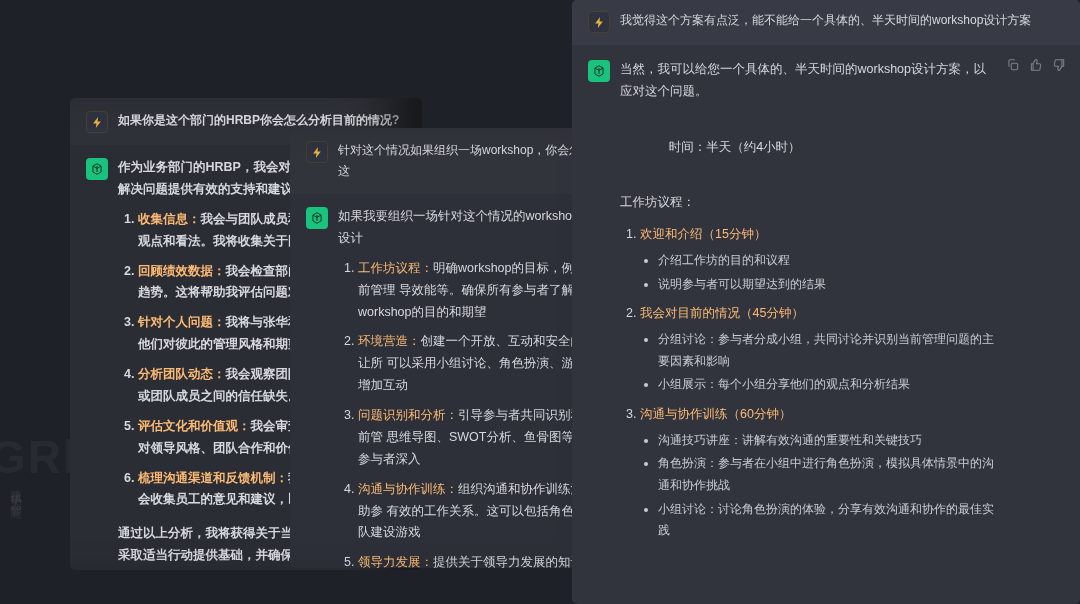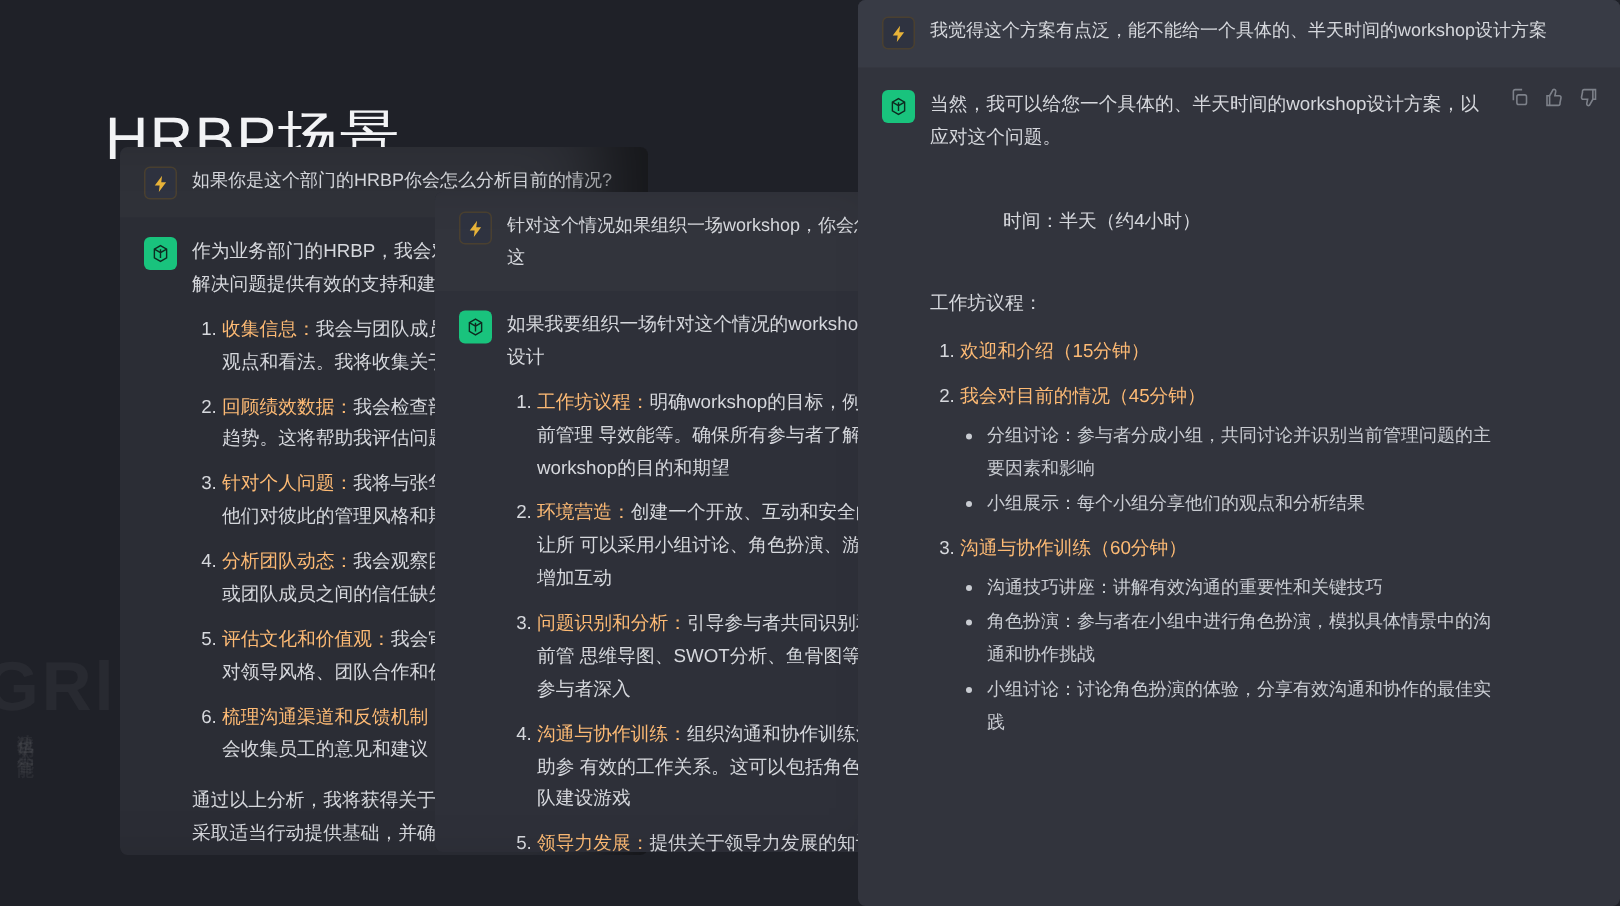--- a/index.html
+++ b/index.html
@@ -39,21 +39,21 @@
     letter-spacing: 1px;
   }
 
   
   .panel {
     position: absolute;
     background: #2b2d35;
     border-radius: 5px;
     overflow: hidden;
   }
-  .panel.p1 { left: 80px;  top: 98px;  width: 352px; height: 472px; background:#2b2d35; }
+  .panel.p1 { left: 70px;  top: 98px;  width: 352px; height: 472px; background:#2b2d35;font-weight:bold; }
   .panel.p2 { left: 290px; top: 128px; width: 352px; height: 440px; background:#2e3039; }
   .panel.p3 { left: 572px; top: 0px;   width: 508px; height: 604px; background:#32343d; }
 
   .panel .shade {
     position:absolute; inset:0;
     pointer-events:none;
   }
   .p1 .shade { box-shadow: inset -60px 0 50px -30px rgba(0,0,0,0.55); }
   .p2 .shade { box-shadow: inset -60px 0 50px -30px rgba(0,0,0,0.45); }
 
@@ -115,21 +115,20 @@
 
   <div class="wm wm-big" style="left:-10px; top:430px;">GRlib</div>
   <div class="wm wm-small" style="left:8px; top:480px; writing-mode:vertical-rl;">猿代码人工智能</div>
   <div class="wm wm-big" style="left:390px; top:155px;">GRlib</div>
   <div class="wm wm-small" style="left:404px; top:205px; writing-mode:vertical-rl;">猿代码人工智能</div>
   <div class="wm wm-big" style="left:860px; top:40px;">GRlib</div>
   <div class="wm wm-small" style="left:874px; top:92px; writing-mode:vertical-rl;">猿代码人工智能</div>
   <div class="wm wm-big" style="left:860px; top:430px;">GRlib</div>
   <div class="wm wm-small" style="left:874px; top:482px; writing-mode:vertical-rl;">猿代码人工智能</div>
 
-  <h1 class="page-title">HRBP场景</h1>
 
   <div class="panel p1">
     <div class="clip">
       <div class="inner">
         <div class="msg user">
           <div class="avatar user">
             <svg width="13" height="13" viewBox="0 0 24 24" fill="#e8b339">
                 <path d="M13 2L4 14h6l-1 8 9-12h-6z"></path>
               </svg>
           </div>
@@ -239,20 +238,24 @@
 
             <div class="bubble-text para">
               <span>时间：</span><span>半天（约4小时）</span>
             </div>
 
             <div class="bubble-text para">工作坊议程：</div>
 
             <ol class="mlist" style="margin-top:10px;">
               <li>
                 <span class="li-strong">欢迎和介绍（15分钟）</span>
+                <ul class="slist">
+                  <li>介绍工作坊的目的和议程</li>
+                  <li>说明参与者可以期望达到的结果</li>
+                </ul>
               </li>
               <li>
                 <span class="li-strong">我会对目前的情况（45分钟）</span>
                 <ul class="slist">
                   <li>分组讨论：参与者分成小组，共同讨论并识别当前管理问题的主要因素和影响</li>
                   <li>小组展示：每个小组分享他们的观点和分析结果</li>
                 </ul>
               </li>
               <li>
                 <span class="li-strong">沟通与协作训练（60分钟）</span>

